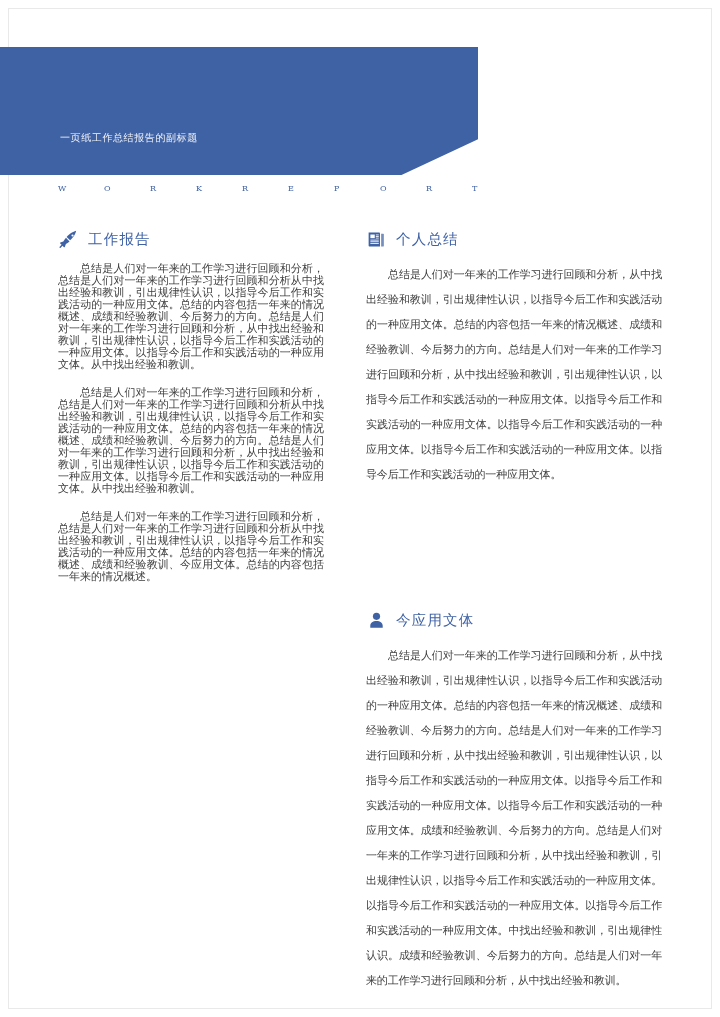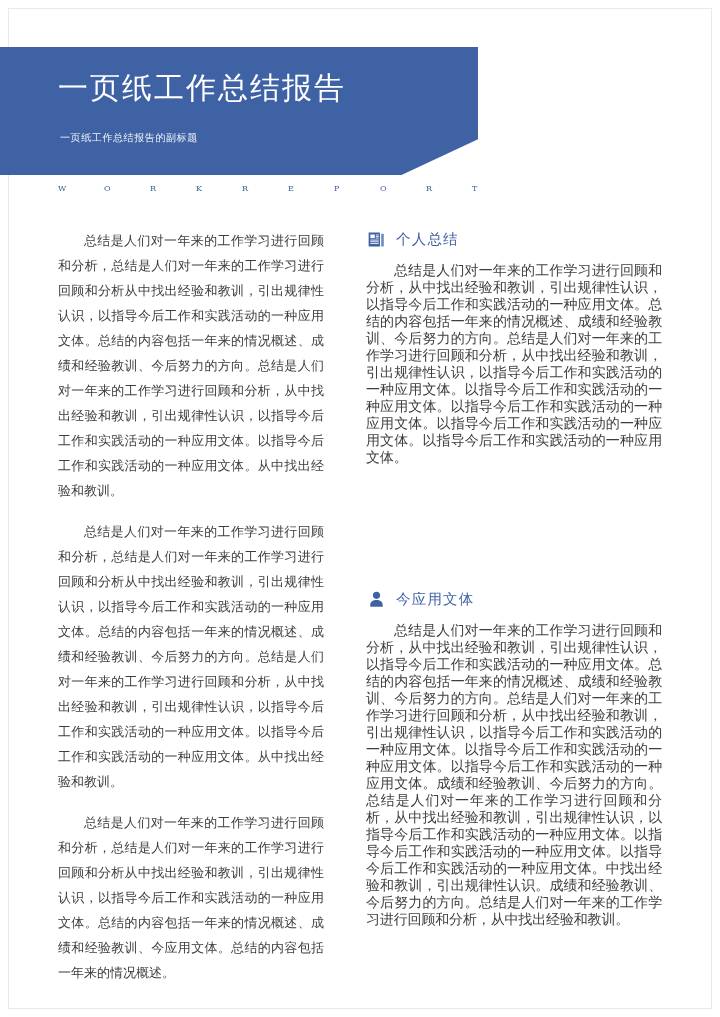--- a/index.html
+++ b/index.html
@@ -122,48 +122,47 @@
   .section-title {
     font-family: "DejaVu Serif", "Liberation Serif", serif;
     font-size: 14.5px;
     color: #3f62a5;
     letter-spacing: 1.2px;
     white-space: nowrap;
   }
 
   
   .para {
-    font-size: 13px;
-    line-height: 25px;
+    font-size: 11px;
+    line-height: 12px;
     color: #3d3d3d;
     text-align: justify;
     text-indent: 2em;
     margin: 0 0 16px 0;
     font-family: "Liberation Sans", "DejaVu Sans", sans-serif;
   }
   .para:last-child { margin-bottom: 0; }
 
   .col-right .para {
-    font-size: 14px;
-    line-height: 17px;
+    font-size: 11px;
+    line-height: 25px;
     letter-spacing: -0.15px;
   }
 
   .section-gap { height: 38px; }
 </style>
 </head>
 <body>
 
 <div id="page">
 
   <div id="page-border"></div>
 
   <div id="header-banner"></div>
 
-  <div id="header-title">一页纸工作总结报告</div>
 
   <div id="header-subtitle">一页纸工作总结报告的副标题</div>
 
   <div id="work-report-line">
       <span class="wr-word">
         <span>W</span>
         <span>O</span>
         <span>R</span>
         <span>K</span>
       </span>
@@ -174,20 +173,30 @@
         <span>O</span>
         <span>R</span>
         <span>T</span>
       </span>
     </div>
 
   <div id="columns">
 
     <div class="column col-left" id="col-left">
       <div class="section">
+        <div class="section-head">
+          <span class="section-icon">
+            <svg viewBox="0 0 24 24" fill="currentColor" aria-hidden="true">
+              <path d="M21.2 2.6c-.3-.3-.8-.4-1.3-.2-2.6.9-5.3 2.4-7.5 4.2-.9.8-1.8 1.6-2.5 2.4l3.9 3.9c.8-.7 1.7-1.6 2.5-2.5 1.8-2.1 3.3-4.8 4.2-7.4.2-.5.1-1-.3-1.4z"></path>
+              <path d="M9.1 10.1c-1.3 1.5-2.3 3-3 4.2l-3.4 1.2c-.4.1-.5.7-.2 1l1.6 1.6-2.2 2.2c-.3.3-.3.8 0 1.1.3.3.8.3 1.1 0l2.2-2.2 1.6 1.6c.3.3.9.2 1-.2l1.2-3.4c1.2-.7 2.7-1.7 4.2-3L9.1 10.1z"></path>
+              <circle cx="16.6" cy="7.4" r="1.25" fill="#ffffff"></circle>
+            </svg>
+          </span>
+          <span class="section-title">工作报告</span>
+        </div>
         <div class="section-body">
           <p class="para">总结是人们对一年来的工作学习进行回顾和分析，总结是人们对一年来的工作学习进行回顾和分析从中找出经验和教训，引出规律性认识，以指导今后工作和实践活动的一种应用文体。总结的内容包括一年来的情况概述、成绩和经验教训、今后努力的方向。总结是人们对一年来的工作学习进行回顾和分析，从中找出经验和教训，引出规律性认识，以指导今后工作和实践活动的一种应用文体。以指导今后工作和实践活动的一种应用文体。从中找出经验和教训。</p>
           <p class="para">总结是人们对一年来的工作学习进行回顾和分析，总结是人们对一年来的工作学习进行回顾和分析从中找出经验和教训，引出规律性认识，以指导今后工作和实践活动的一种应用文体。总结的内容包括一年来的情况概述、成绩和经验教训、今后努力的方向。总结是人们对一年来的工作学习进行回顾和分析，从中找出经验和教训，引出规律性认识，以指导今后工作和实践活动的一种应用文体。以指导今后工作和实践活动的一种应用文体。从中找出经验和教训。</p>
           <p class="para">总结是人们对一年来的工作学习进行回顾和分析，总结是人们对一年来的工作学习进行回顾和分析从中找出经验和教训，引出规律性认识，以指导今后工作和实践活动的一种应用文体。总结的内容包括一年来的情况概述、成绩和经验教训、今应用文体。总结的内容包括一年来的情况概述。</p>
         </div>
       </div>
     </div>
 
     <div class="column col-right" id="col-right">
 

